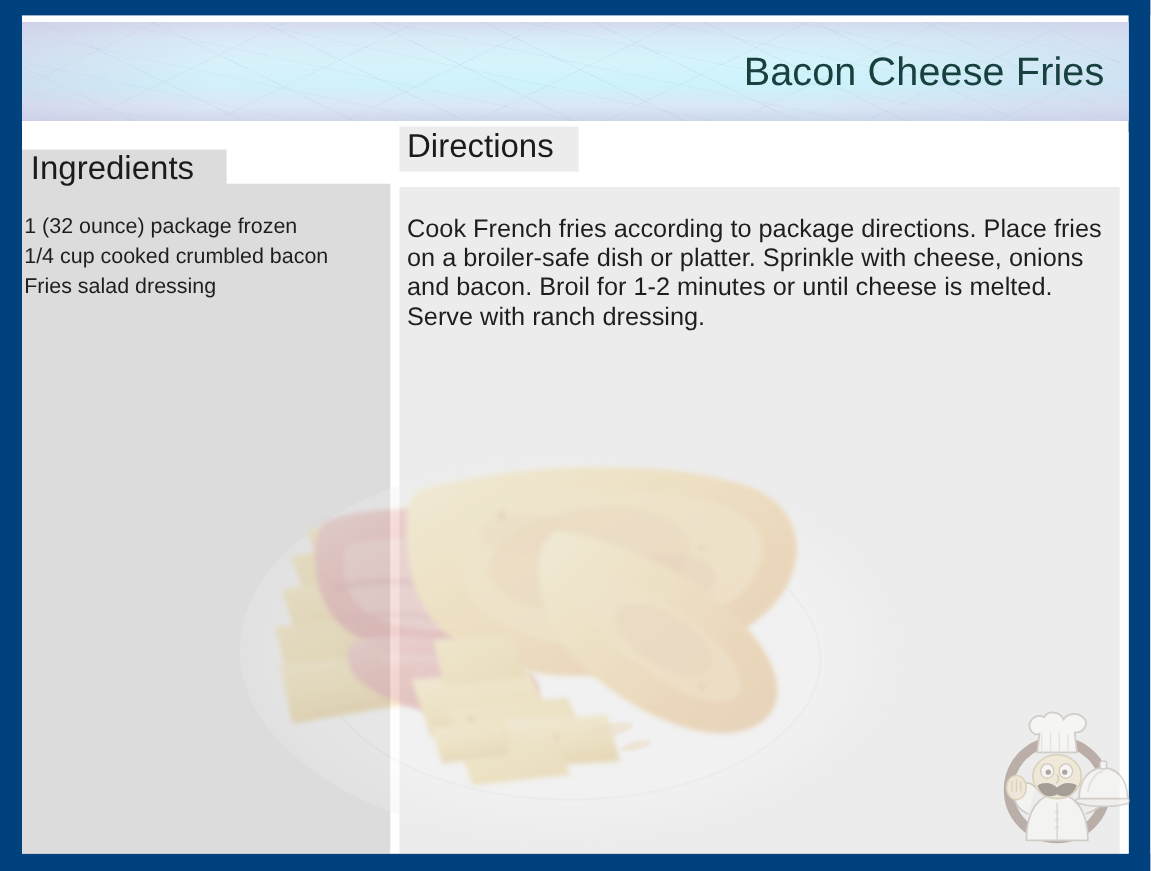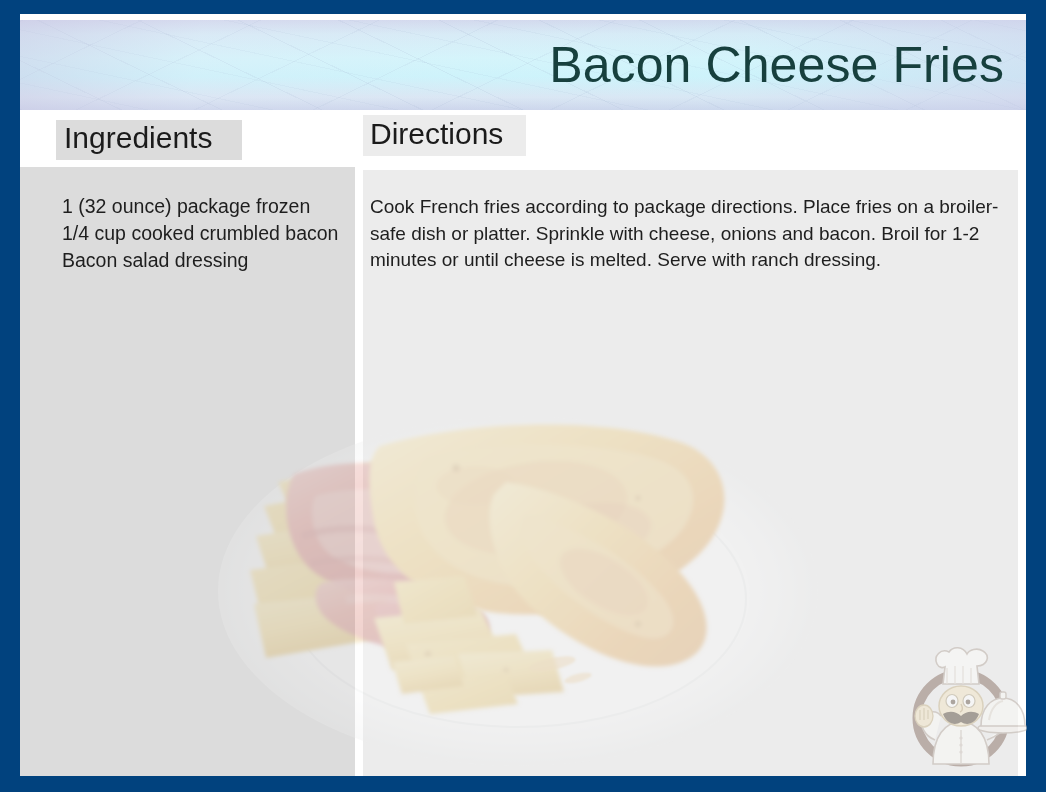--- a/index.html
+++ b/index.html
@@ -44,64 +44,63 @@
       repeating-linear-gradient(-26deg, rgba(160,175,205,0.14) 0px, rgba(160,175,205,0.14) 1px, rgba(255,255,255,0) 1px, rgba(255,255,255,0) 52px),
       repeating-linear-gradient(12deg, rgba(150,170,200,0.10) 0px, rgba(150,170,200,0.10) 1px, rgba(255,255,255,0) 1px, rgba(255,255,255,0) 26px),
       linear-gradient(180deg, #d3d6ec 0%, #d8eaf6 16%, #d5f4fb 42%, #cdf3fb 63%, #dbe5f3 86%, #ccd2ea 100%);
     overflow: hidden;
   }
   #banner-title {
     position: absolute;
     right: 22px;
     top: 50%;
     transform: translateY(-50%);
-    font-size: 50px;
+    font-size: 36px;
     line-height: 1;
     color: #17403e;
     white-space: nowrap;
     letter-spacing: 0.1px;
   }
 
   
   #ingredients-panel {
     position: absolute;
     left: 20px;
     top: 167px;
     width: 335px;
     height: 609px;
     background: #dcdcdc;
   }
   #ingredients-tab {
     position: absolute;
     left: 20px;
-    top: 120px;
+    top: 136px;
     width: 186px;
     height: 40px;
     background: #dcdcdc;
-    margin-left: 36px;
   }
   #ingredients-title {
     position: absolute;
     left: 8px;
     top: -2px;
     font-size: 30px;
     line-height: 40px;
     color: #1b1b1b;
     white-space: nowrap;
   }
   #ingredients-list {
     position: absolute;
     left: 22px;
     top: 193px;
     width: 330px;
     font-size: 19.5px;
     line-height: 26.8px;
     color: #1e1e1e;
   }
-  #ingredients-list .ing-line { white-space: nowrap; margin-left: 40px; }
+  #ingredients-list .ing-line { white-space: nowrap; }
 
   
   #directions-panel {
     position: absolute;
     left: 363px;
     top: 170px;
     width: 655px;
     height: 606px;
     background: #ececec;
   }
@@ -120,21 +119,21 @@
     font-size: 30px;
     line-height: 41px;
     color: #1b1b1b;
     white-space: nowrap;
   }
   #directions-body {
     position: absolute;
     left: 370px;
     top: 194px;
     width: 645px;
-    font-size: 19px;
+    font-size: 23px;
     line-height: 26.5px;
     color: #1e1e1e;
   }
 
   
   #food-photo {
     position: absolute;
     left: 206px;
     top: 386px;
     width: 625px;
@@ -186,21 +185,21 @@
     <div id="banner-title">Bacon Cheese Fries</div>
   </div>
 
   <div id="ingredients-panel"></div>
   <div id="ingredients-tab">
     <div id="ingredients-title">Ingredients</div>
   </div>
   <div id="ingredients-list">
     <div class="ing-line">1 (32 ounce) package frozen</div>
     <div class="ing-line">1/4 cup cooked crumbled bacon</div>
-    <div class="ing-line">Bacon salad dressing</div>
+    <div class="ing-line">Fries salad dressing</div>
   </div>
 
   <div id="directions-panel"></div>
   <div id="directions-tab">
     <div id="directions-title">Directions</div>
   </div>
   <div id="directions-body">Cook French fries according to package directions. Place fries on a broiler-safe dish or platter. Sprinkle with cheese, onions and bacon. Broil for 1-2 minutes or until cheese is melted. Serve with ranch dressing.</div>
 
   <div id="column-gutter"></div>
   <div id="right-gutter"></div>

